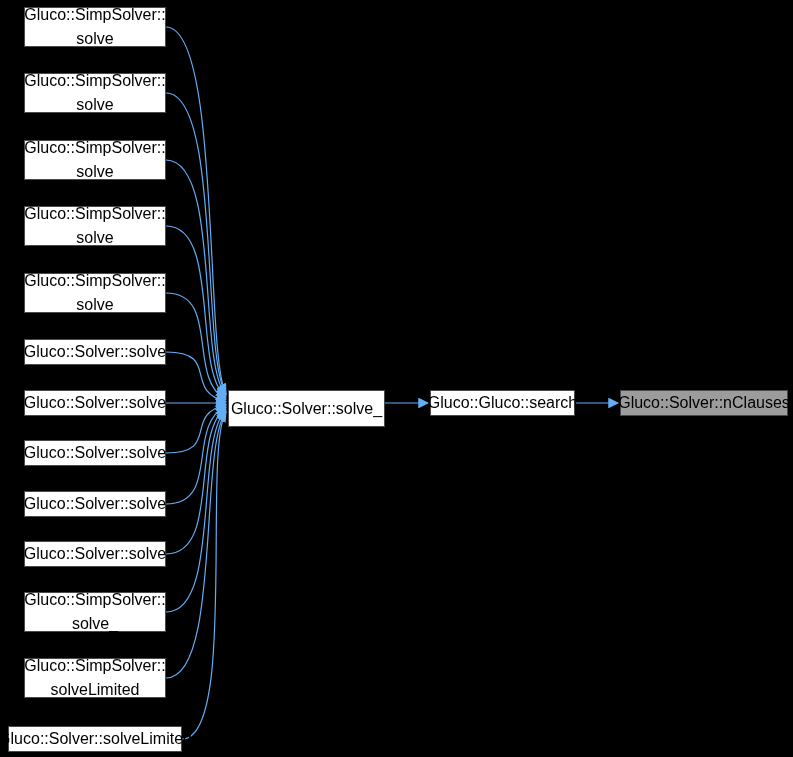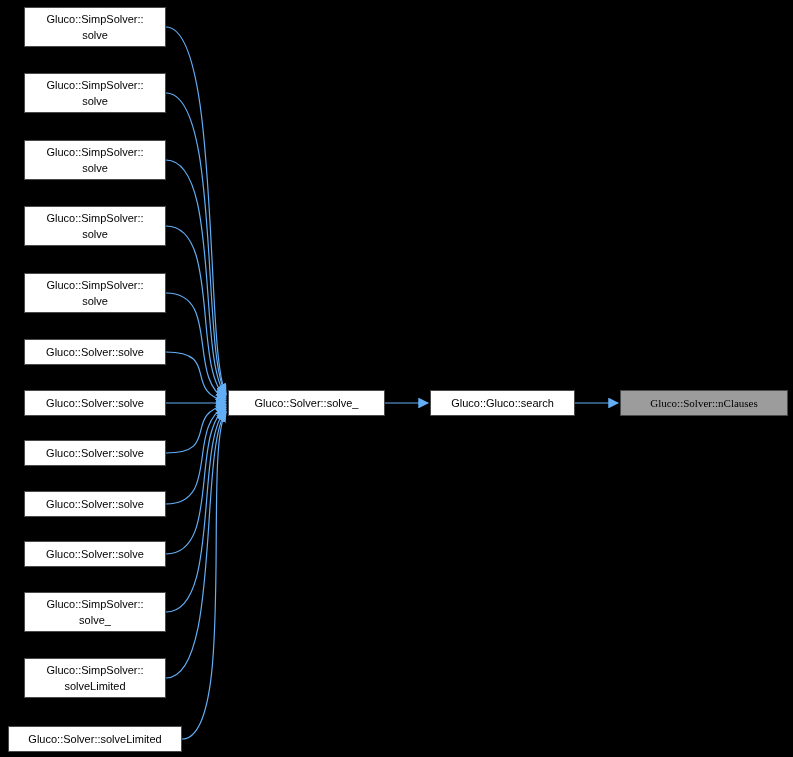--- a/index.html
+++ b/index.html
@@ -27,29 +27,28 @@
   }
   .node {
     position: absolute;
     display: flex;
     flex-direction: column;
     align-items: center;
     justify-content: center;
     background: var(--node-fill, #fff);
     border: 1px solid var(--node-border, #444);
     color: var(--node-text, #000);
-    font-size: 11px;
+    font-size: 16px;
     line-height: 1.5;
     text-align: center;
     white-space: nowrap;
     cursor: pointer;
   }
   .node.highlight {
     background: var(--hl-fill, #9c9c9c);
-    font-family: Liberation Serif, serif;
   }
   .node-line {
     display: block;
   }
 </style>
 </head>
 <body>
 
 <div id="canvas" class="canvas">
   <svg class="edge-layer" width="793" height="757" viewBox="0 0 793 757" xmlns="http://www.w3.org/2000/svg">
@@ -115,21 +114,21 @@
       <span class="node-line">Gluco::SimpSolver::</span>
       <span class="node-line">solve_</span>
     </div>
     <div class="node" style="left: 24px; top: 658px; width: 142px; height: 40px;">
       <span class="node-line">Gluco::SimpSolver::</span>
       <span class="node-line">solveLimited</span>
     </div>
     <div class="node" style="left: 8px; top: 726px; width: 174px; height: 26px;">
       <span class="node-line">Gluco::Solver::solveLimited</span>
     </div>
-    <div class="node" style="left: 228px; top: 390px; width: 157px; height: 26px;">
+    <div class="node" style="left: 228px; top: 390px; width: 157px; height: 37px;">
       <span class="node-line">Gluco::Solver::solve_</span>
     </div>
     <div class="node" style="left: 430px; top: 390px; width: 145px; height: 26px;">
       <span class="node-line">Gluco::Gluco::search</span>
     </div>
     <div class="node highlight" style="left: 620px; top: 390px; width: 168px; height: 26px;">
       <span class="node-line">Gluco::Solver::nClauses</span>
     </div>
   </div>
 

